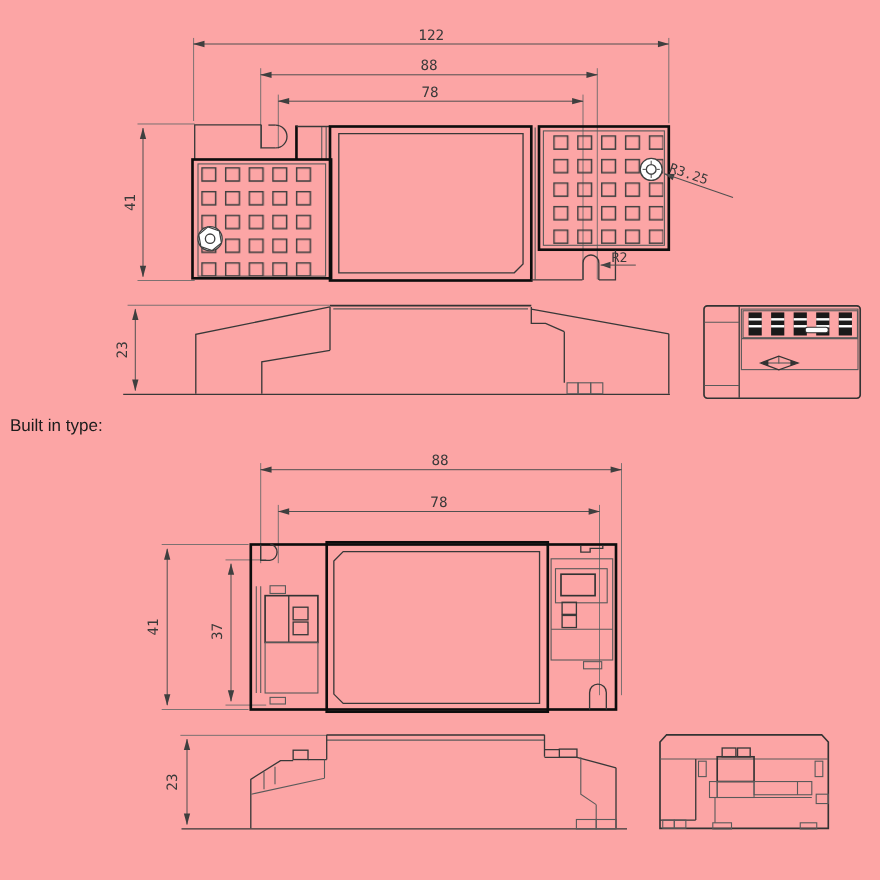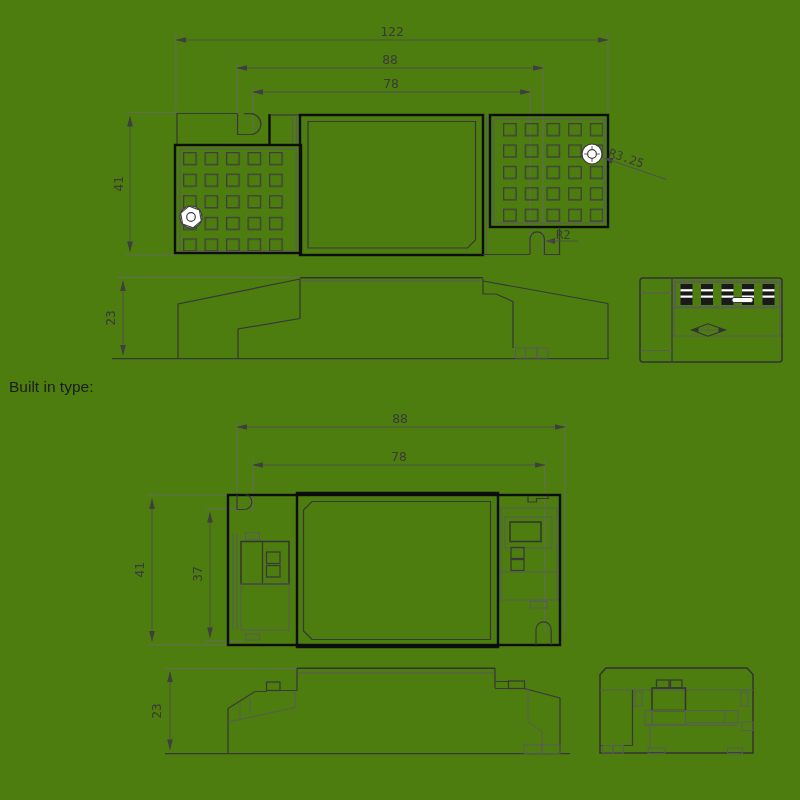--- a/index.html
+++ b/index.html
@@ -1,16 +1,16 @@
 <!DOCTYPE html>
 <html><head>
 <meta charset="utf-8">
 <style>
   html,body{margin:0;padding:0;background:#ffffff;}
-  .page{position:relative;width:800px;height:800px;background:#4d7c0f;overflow:hidden;}
+  .page{position:relative;width:800px;height:800px;background:#fca5a5;overflow:hidden;}
   svg{position:absolute;left:0;top:0;}
   .dim-text{font-family:"DejaVu Sans Mono",monospace;font-size:13px;fill:#3a3a3a;}
   .label-text{font-family:"Liberation Sans",sans-serif;font-size:15.5px;fill:#1c1c1c;}
   .r-text{font-family:"DejaVu Sans Mono",monospace;font-size:12px;fill:#3a3a3a;}
   .thin{stroke:#5a5a5a;stroke-width:1;fill:none;}
   .med{stroke:#383838;stroke-width:1.2;fill:none;}
   .med2{stroke:#333333;stroke-width:1.5;fill:none;}
   .bold{stroke:#0d0d0d;stroke-width:2.4;fill:none;}
   .dimline{stroke:#4f4f4f;stroke-width:0.9;fill:none;}
   .extline{stroke:#6a6a6a;stroke-width:0.8;fill:none;}

